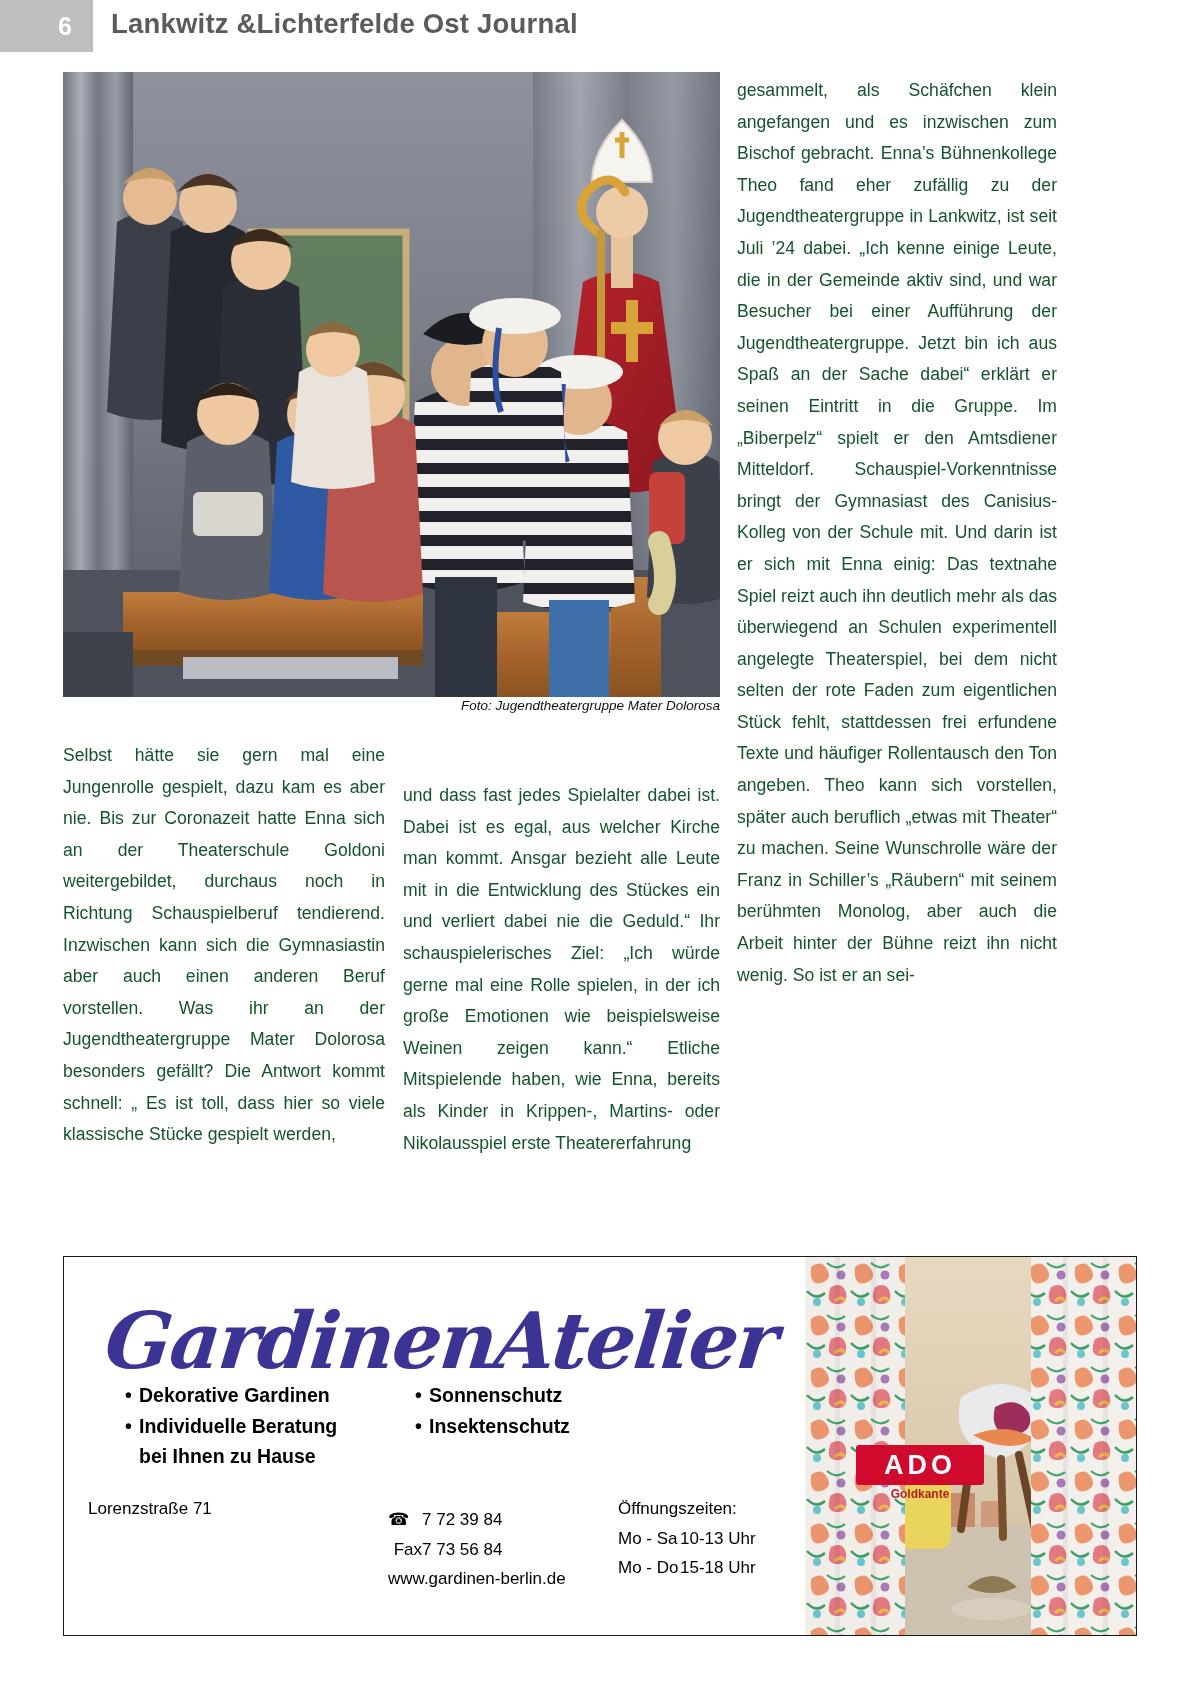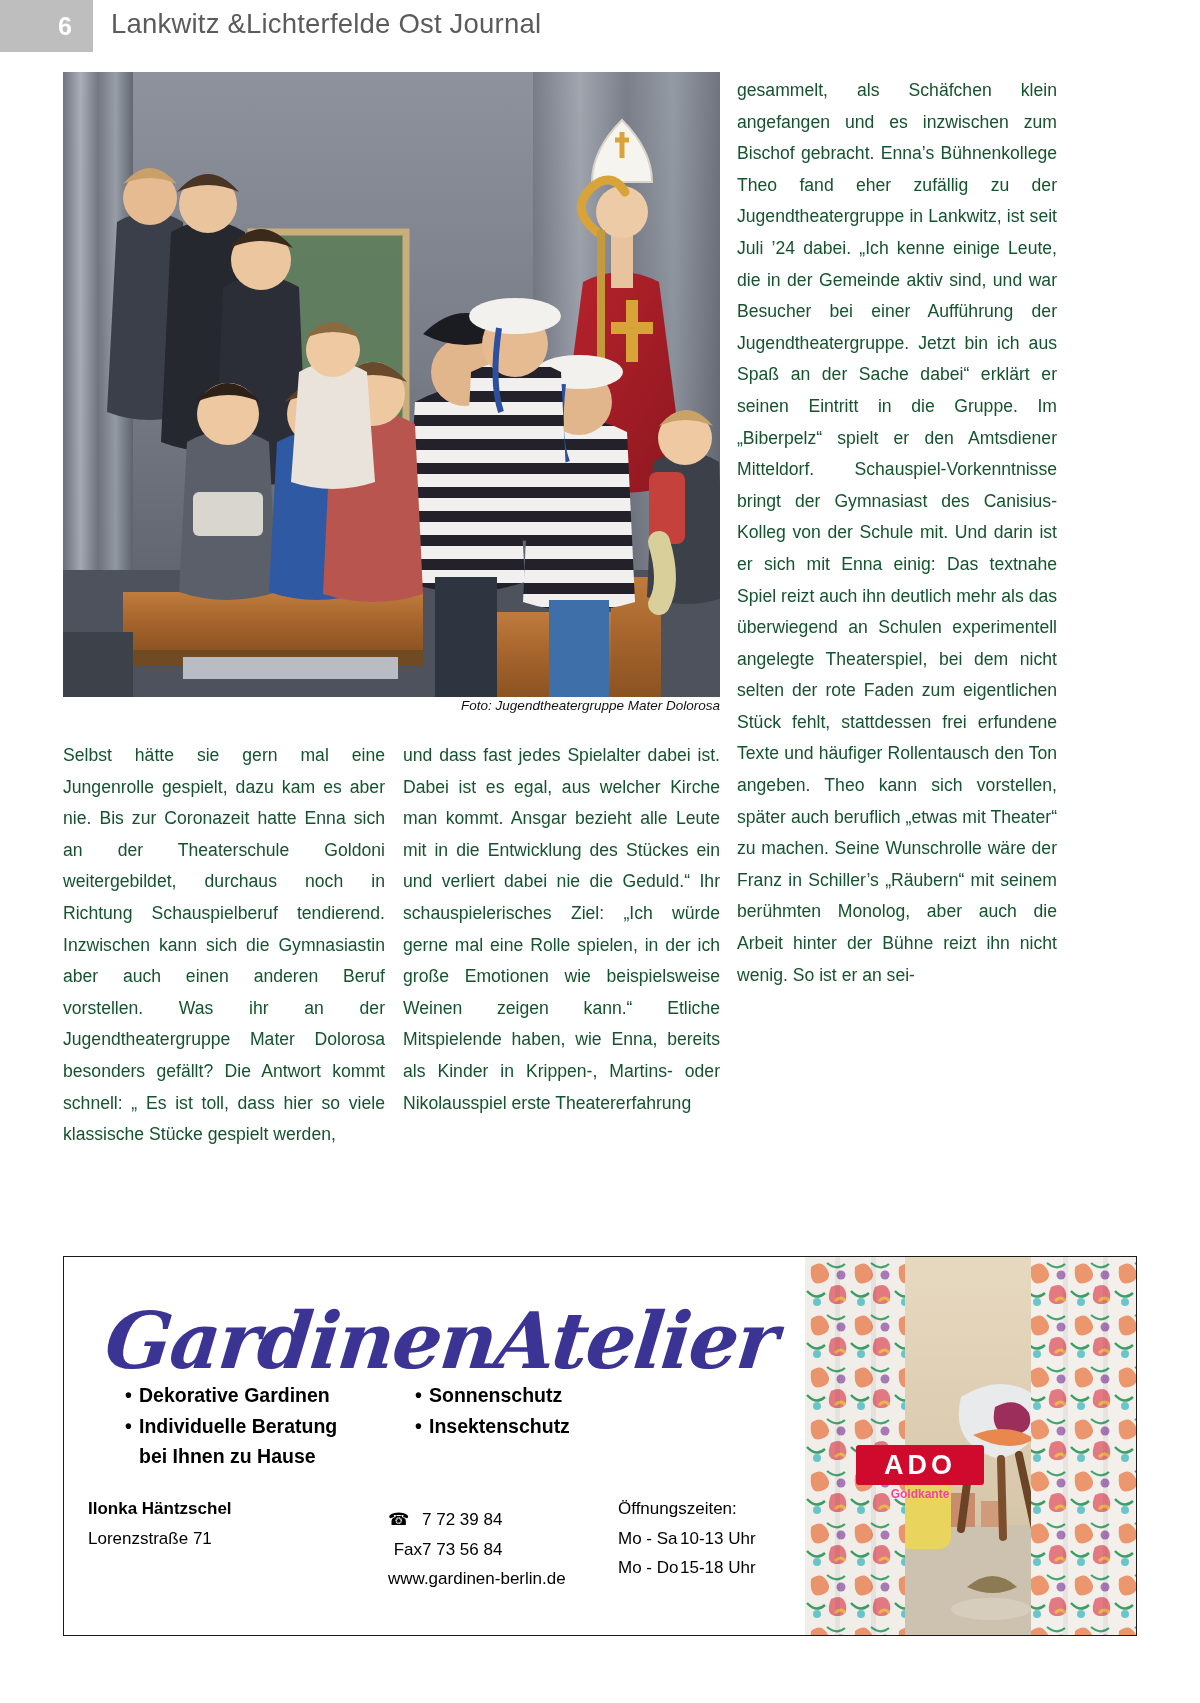--- a/index.html
+++ b/index.html
@@ -19,21 +19,21 @@
   }
   .folio-num{
     position:absolute;left:0;top:0;width:93px;height:52px;
     display:flex;align-items:center;justify-content:flex-end;
     padding-right:21px;box-sizing:border-box;
     color:#ffffff;font-size:25px;font-weight:700;
     letter-spacing:0px;
   }
   .masthead{
     position:absolute;left:111px;top:8px;
-    font-size:27.5px;font-weight:400;color:#5b5b5b;
+    font-size:27.5px;font-weight:700;color:#5b5b5b;
     letter-spacing:0.2px;white-space:nowrap;
   }
 
   
   .photo{
     position:absolute;left:63px;top:72px;width:657px;height:625px;
     overflow:hidden;background:#6e737d;
   }
   .photo svg{display:block;width:100%;height:100%;}
   .caption{
@@ -45,21 +45,21 @@
   
   .col{
     position:absolute;
     font-size:17.6px;line-height:31.6px;
     text-align:justify;
     hyphens:manual;
     color:#14532d;
   }
   .col p{margin:0;}
   .col-1{left:63px;top:740px;width:322px;}
-  .col-2{left:403px;top:740px;width:317px;}
+  .col-2{left:403px;top:780px;width:317px;}
   .col-3{left:737px;top:75px;width:320px;}
 
   
   .ad{
     position:absolute;left:63px;top:1256px;width:1074px;height:380px;
     border:1.5px solid #1a1a1a;box-sizing:border-box;background:#fff;
     overflow:hidden;
   }
   .ad-inner{position:absolute;inset:0;}
   .ad-logo{
@@ -117,21 +117,21 @@
     position:absolute;left:856px;top:1445px;width:128px;height:60px;
   }
   .ado-box{
     position:absolute;left:0;top:0;width:128px;height:40px;
     background:#cf0a2c;border-radius:3px;
     display:flex;align-items:center;justify-content:center;
     color:#fff;font-weight:800;font-size:27px;letter-spacing:4px;
   }
   .ado-sub{
     position:absolute;left:0;top:42px;width:128px;
-    text-align:center;font-size:12px;font-weight:700;color:#ec4899;
+    text-align:center;font-size:12px;font-weight:700;color:#b91c1c;
   }
 </style>
 </head>
 <body>
 
 <div class="page">
 
   <div class="header">
     <div class="folio-box"></div>
     <div class="folio-num">6</div>
@@ -300,21 +300,20 @@
     </div>
   </div>
 
   <div class="ueber">
     <div>über</div>
     <div>50 Jahre</div>
   </div>
 
   <div class="contact">
     <div class="c1">
-      <div class="bold">Ilonka Häntzschel</div>
       <div>Lorenzstraße 71</div>
     </div>
     <div class="c2">
       <div><span class="phone-icon">☎</span><span>7 72 39 84</span></div>
       <div><span class="lbl">Fax</span><span>7 73 56 84</span></div>
       <div>www.gardinen-berlin.de</div>
     </div>
     <div class="c3">
       <div>Öffnungszeiten:</div>
       <div><span class="lbl-wide">Mo - Sa</span><span>10-13 Uhr</span></div>

